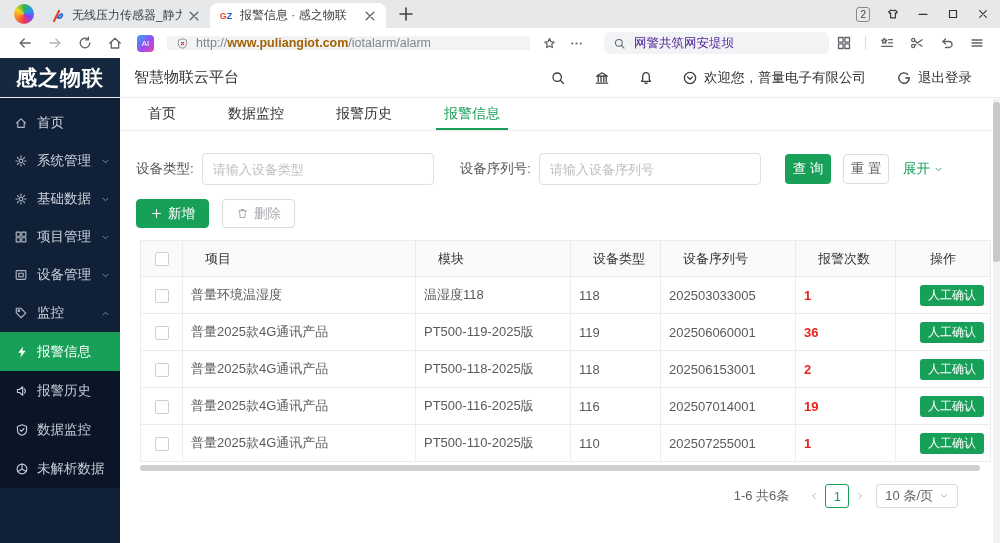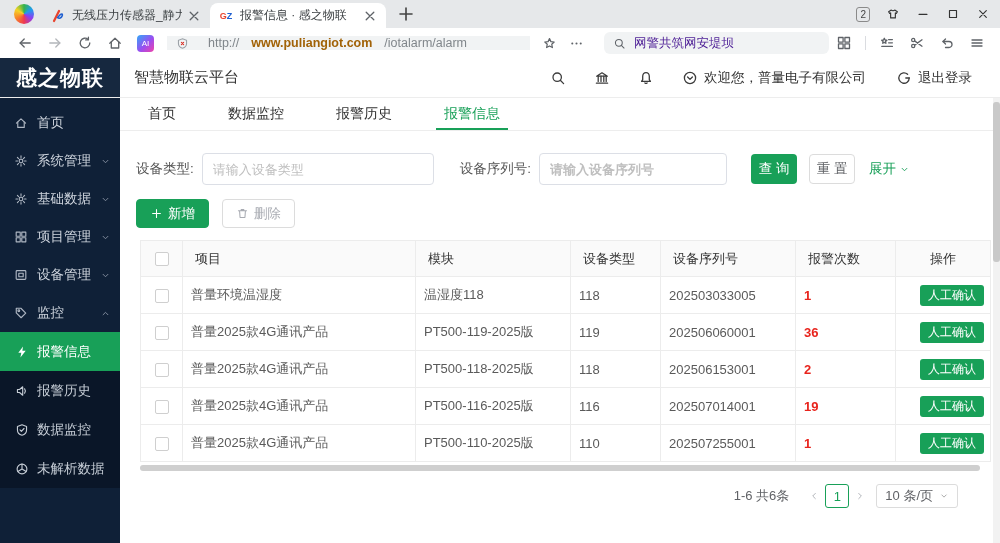--- a/index.html
+++ b/index.html
@@ -25,21 +25,21 @@
   .wc-icon { width:14px; height:14px; color:#333; }
 
   
   .chrome-nav { height:30px; background:#fff; display:flex; align-items:center; padding-left:10px; }
   .nav-icon { width:16px; height:16px; color:#5f6368; margin:0 7px; flex:none; }
   .nav-icon.dim { color:#b3b6ba; }
   .ai-badge { width:17px; height:17px; border-radius:4px; margin:0 7px; flex:none;
               background:linear-gradient(135deg,#31a8f8,#9b4df0 55%,#f043a8); color:#fff;
               font-size:8px; font-weight:normal; display:flex; align-items:center; justify-content:center; }
   .url-field { width:388px; height:14px; background:#f1f3f4; border-radius:0; display:flex;
-               align-items:center; padding:0 9px; margin-left:6px; font-size:12.5px;gap:12px; }
+               align-items:center; padding:0 9px; margin-left:6px; font-size:12.5px; }
   .url-field .sh { width:13px; height:13px; margin-right:7px; flex:none; }
   .url-dim { color:#80868b; } .url-host { color:#a16207; font-weight:bold; }
   .url-side-icon { width:15px; height:15px; color:#5f6368; margin-left:12px; flex:none; }
   .qsearch { width:240px; height:22px; background:#f1f3f4; border-radius:6px; display:flex;
              align-items:center; padding:0 9px; margin-left:20px; font-size:12.5px; color:#4c1d95; }
   .qsearch .mg { width:13px; height:13px; margin-right:8px; color:#5f6368; flex:none; }
   .nav-right { margin-left:auto; display:flex; align-items:center; padding-right:8px; }
   .nav-right .sep { width:1px; height:14px; background:#dadce0; margin:0 6px; }
 
   
@@ -72,41 +72,41 @@
   .ctab { font-size:14px; color:#333; margin-right:52px; height:100%; display:flex; align-items:center; position:relative; cursor:pointer; }
   .ctab.active { color:#18a058; }
   .ctab.active::after { content:''; position:absolute; left:-8px; right:-8px; bottom:0; height:2px; background:#18a058; }
 
   
   .filter-row { display:flex; align-items:center; margin:22px 0 0 16px; font-size:13.5px; color:#555; }
   .f-label { flex:none; }
   .f-input { height:32px; border:1px solid #dcdfe6; border-radius:4px; margin-left:8px; padding:0 10px;
              font-size:13px; color:#333; font-family:inherit; outline:none; }
   .f-input::placeholder { color:#bfbfbf; }
-  .f-input.w1 { width:232px; } .f-input.w2 { width:188px;font-weight:bold; }
+  .f-input.w1 { width:232px; } .f-input.w2 { width:222px; }
   .f-lab2 { margin-left:26px; }
   .btn { font-family:inherit; font-size:13.5px; border-radius:4px; cursor:pointer; display:inline-flex; align-items:center; justify-content:center; }
   .btn-search { margin-left:24px; width:46px; height:30px; background:#18a058; color:#fff; border:none; }
   .btn-reset { margin-left:12px; width:46px; height:30px; background:#fff; color:#606266; border:1px solid #dcdcdc; }
   .expand-link { margin-left:14px; color:#18a058; font-size:13.5px; display:flex; align-items:center; cursor:pointer; }
   .expand-link .s-icon { width:11px; height:11px; margin-left:3px; }
 
   
   .toolbar-row { display:flex; align-items:center; margin:14px 0 0 16px; }
   .tb-btn { height:29px; padding:0 13px; display:inline-flex; align-items:center; gap:5px; font-size:13.5px;
             border-radius:4px; border:1px solid #dcdcdc; background:#fff; color:#555; margin-right:13px; cursor:pointer; font-family:inherit; }
   .tb-btn .s-icon { width:13px; height:13px; }
   .tb-add { background:#18a058; color:#fff; border-color:#18a058; }
   .tb-del { color:#a8abb2; }
 
   
   .table-wrap { margin:12px 0 0 20px; width:850px; flex:none; }
   table { border-collapse:collapse; table-layout:fixed; width:850px; font-size:13px; }
   th, td { border:1px solid #ececec; }
-  th { height:36px; background:#fafafa; color:#333; font-weight:500; text-align:left; padding-left:12px; }
+  th { height:36px; background:#fafafa; color:#333; font-weight:500; text-align:left; padding-left:22px; }
   td { height:37px; color:#5a5a5a; padding-left:8px; background:#fff; }
   th.c-check, td.c-check { text-align:center; padding-left:0; }
   th.c-op { text-align:center; padding-left:0; }
   td.c-op { text-align:right; padding-right:6px; }
   td.c-count { color:#e8241d; font-weight:bold; }
   .checkbox { width:14px; height:14px; border:1px solid #cfcfcf; border-radius:2px; background:#fff; display:inline-block; vertical-align:middle; cursor:pointer; }
   .btn-confirm { background:#18a058; color:#fff; border:none; border-radius:3px; font-size:12px; height:21px;
                  padding:0 8px; cursor:pointer; font-family:inherit; }
 
   

